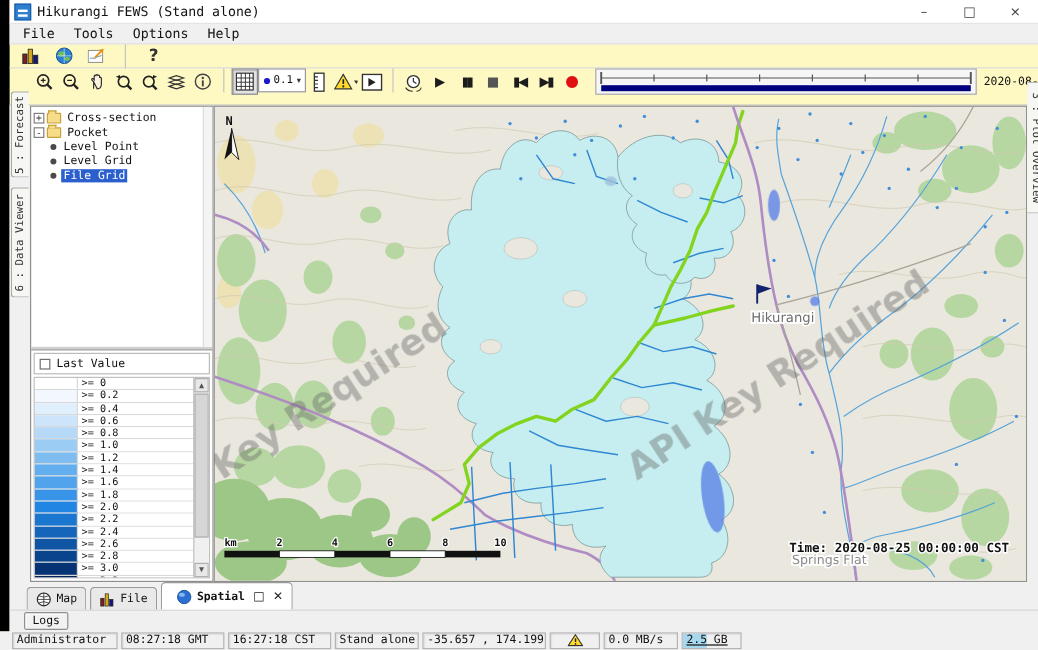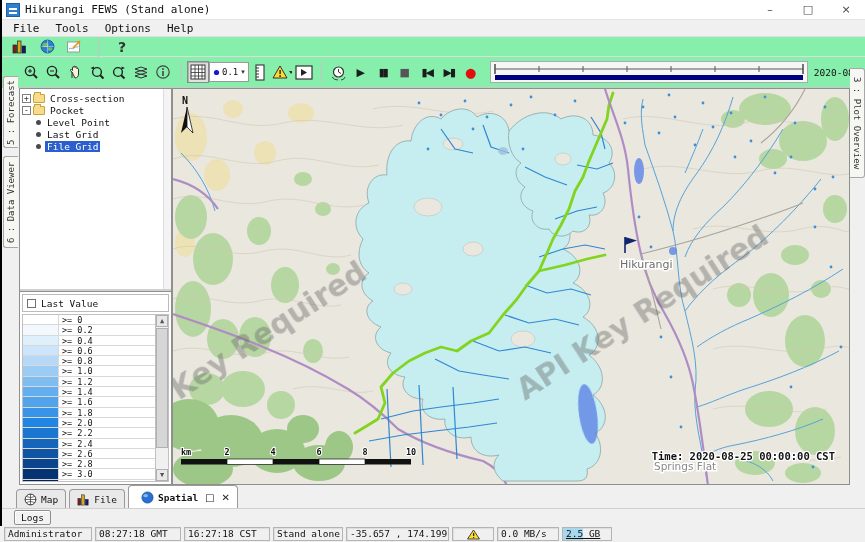--- a/index.html
+++ b/index.html
@@ -1,20 +1,20 @@
 <!DOCTYPE html>
 <html><head>
 <meta charset="utf-8">
 <style>
   * { margin:0; padding:0; box-sizing:border-box; }
   html,body { width:865px; height:542px; }
   body { font-family:"DejaVu Sans Mono", monospace; font-size:11px; color:#111;
          background:#f0f0f0; overflow:hidden; }
-  #app { position:relative; width:865px; height:526px; background:#86efac;
-         border-left:2px solid #000000; }
+  #app { position:relative; width:865px; height:526px; background:#fef9c3;
+         border-left:8px solid #000000; }
 
   
   .titlebar { height:20px; background:#ffffff; display:flex; align-items:center;
               border-bottom:1px solid #e4e4e4; padding-left:4px; }
   .app-icon { width:14px; height:14px; background:#2f7fd0; border:1px solid #1b5fa8;
               margin-right:5px; position:relative; }
   .app-icon:before { content:""; position:absolute; left:2px; top:4px; width:8px; height:2px;
               background:#fff; box-shadow:0 4px 0 #fff; }
   .title-text { font-size:11px; }
   .win-controls { margin-left:auto; display:flex; height:100%; }
@@ -22,21 +22,21 @@
              font-family:"DejaVu Sans", sans-serif; }
 
   
   .menubar { height:17px; display:flex; align-items:center; background:#f0f0f0;
              border-bottom:1px solid #e0e0e0; padding-left:4px; gap:2px; }
   .menu-item { padding:1px 7px; font-size:11px; }
 
   
   .toolbar1 { height:20px; display:flex; align-items:center; gap:6px; padding-left:6px;
               border-bottom:1px solid #dcdcdc; }
-  .toolbar2 { height:31px; display:flex; align-items:center; padding-left:18px;
+  .toolbar2 { height:31px; display:flex; align-items:flex-start; padding-left:18px;
               border-bottom:1px solid #c8c8c8; }
   .tb-btn { width:22px; height:22px; display:flex; align-items:center; justify-content:center;
             border:1px solid transparent; flex:none; }
   .tb-btn.pressed { border:1px solid #8a8a8a; background:#e2e2e2;
                     box-shadow:inset 1px 1px 1px rgba(0,0,0,.25); }
   .tb-sep { width:1px; height:20px; background:#c4c4c4; margin:0 6px; flex:none; }
   .glyph { font-family:"DejaVu Sans", sans-serif; }
   .help-q { font-weight:bold; font-size:14px; color:#333; }
   .play-glyph { font-size:11px; color:#1c1c1c; }
   .record-glyph { color:#e01010; font-size:13px; }
@@ -328,21 +328,21 @@
           <div class="expander">-</div>
           <div class="folder"></div>
           <span class="tree-label">Pocket</span>
         </div>
         <div class="tree-row">
           <div class="bullet"></div>
           <span class="tree-label">Level Point</span>
         </div>
         <div class="tree-row">
           <div class="bullet"></div>
-          <span class="tree-label">Last Grid</span>
+          <span class="tree-label">Level Grid</span>
         </div>
         <div class="tree-row">
           <div class="bullet"></div>
           <span class="tree-label selected">File Grid</span>
         </div>
         <div class="tree-scroll"></div>
       </div>
 
       <div class="legend">
         <div class="legend-header">

